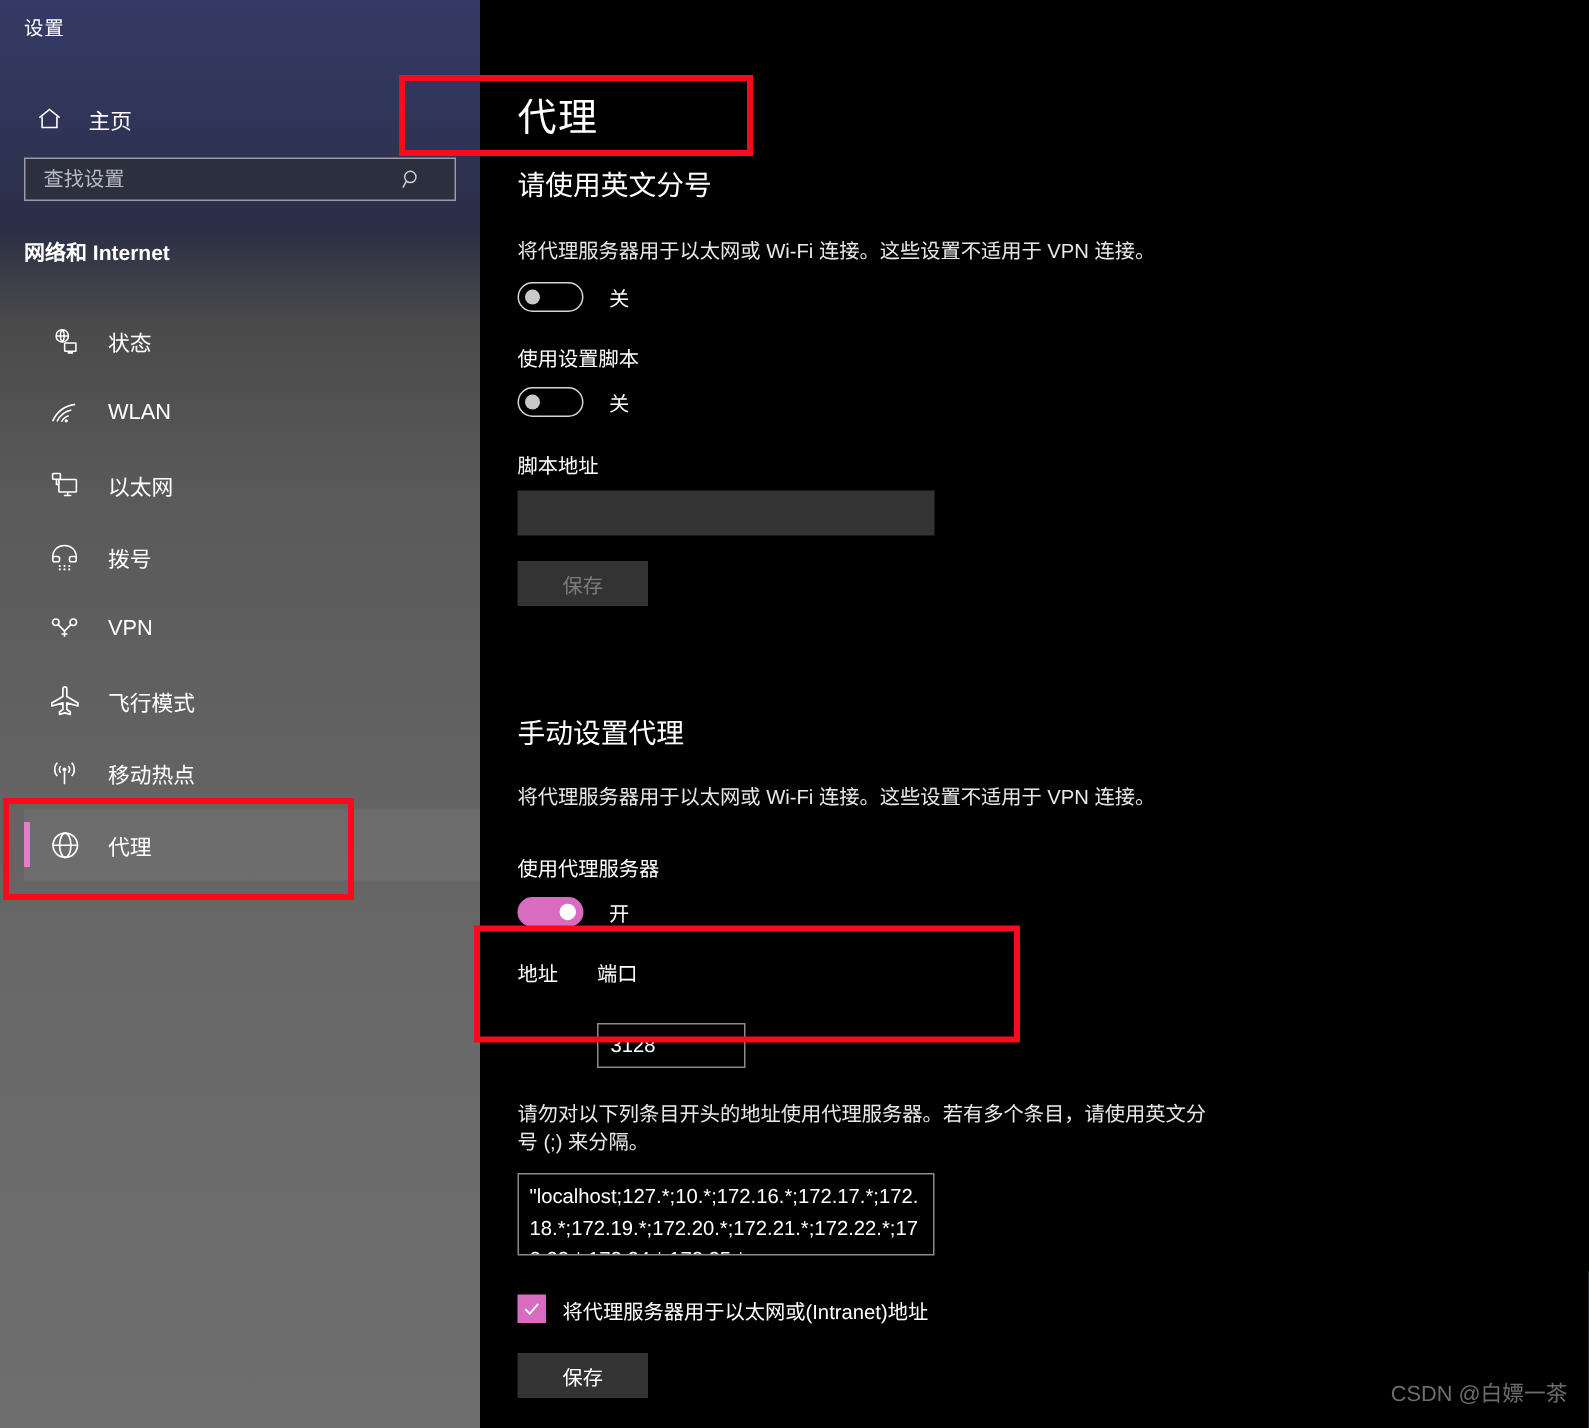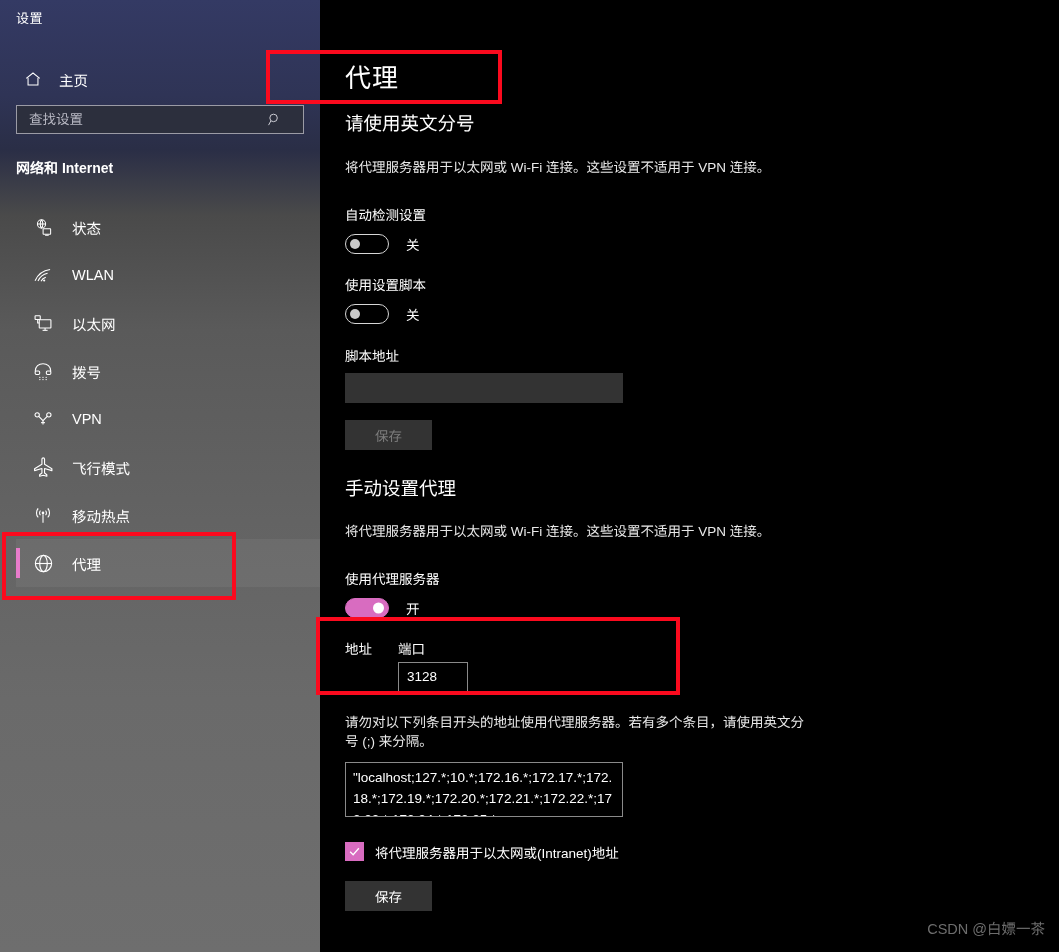--- a/index.html
+++ b/index.html
@@ -406,21 +406,20 @@
   </div>
 
   <div class="main">
 
     <div class="page-title">代理</div>
 
     <div style="position:absolute; left:25px; top:109px;">
       <h2 class="h2">请使用英文分号</h2>
       <p class="desc" style="margin-top:23px;">将代理服务器用于以太网或 Wi-Fi 连接。这些设置不适用于 VPN 连接。</p>
 
-      <div class="label" style="margin-top:26px;">自动检测设置</div>
       <div class="toggle-row" style="margin-top:10px;">
         <span class="toggle off">
             <span class="knob"></span>
           </span>
         <span class="toggle-state">关</span>
       </div>
 
       <div class="label" style="margin-top:20px;">使用设置脚本</div>
       <div class="toggle-row" style="margin-top:10px;">
         <span class="toggle off">
@@ -448,21 +447,21 @@
           </span>
         <span class="toggle-state">开</span>
       </div>
 
       <div style="display:flex; margin-top:20px;">
         <div>
           <div class="label">地址</div>
         </div>
         <div style="margin-left:26px;">
           <div class="label">端口</div>
-          <input class="text-input bordered" type="text" style="width: 70px; margin-top: 4px;" value="3128">
+          <input class="text-input bordered" type="text" style="width: 99px; margin-top: 24px;" value="3128">
         </div>
       </div>
 
       <p class="desc" style="margin-top:21px; width:460px;">请勿对以下列条目开头的地址使用代理服务器。若有多个条目，请使用英文分号 (;) 来分隔。</p>
 
       <textarea class="exception-box" style="width: 278px; height: 55px; margin-top: 10px;">"localhost;127.*;10.*;172.16.*;172.17.*;172.18.*;172.19.*;172.20.*;172.21.*;172.22.*;172.23.*;172.24.*;172.25.*</textarea>
 
       <div class="checkbox-row" style="margin-top:21px;">
         <span class="checkbox">
           <svg width="13" height="13" viewBox="0 0 24 24" fill="none" stroke="#ffffff" stroke-width="2.4">

